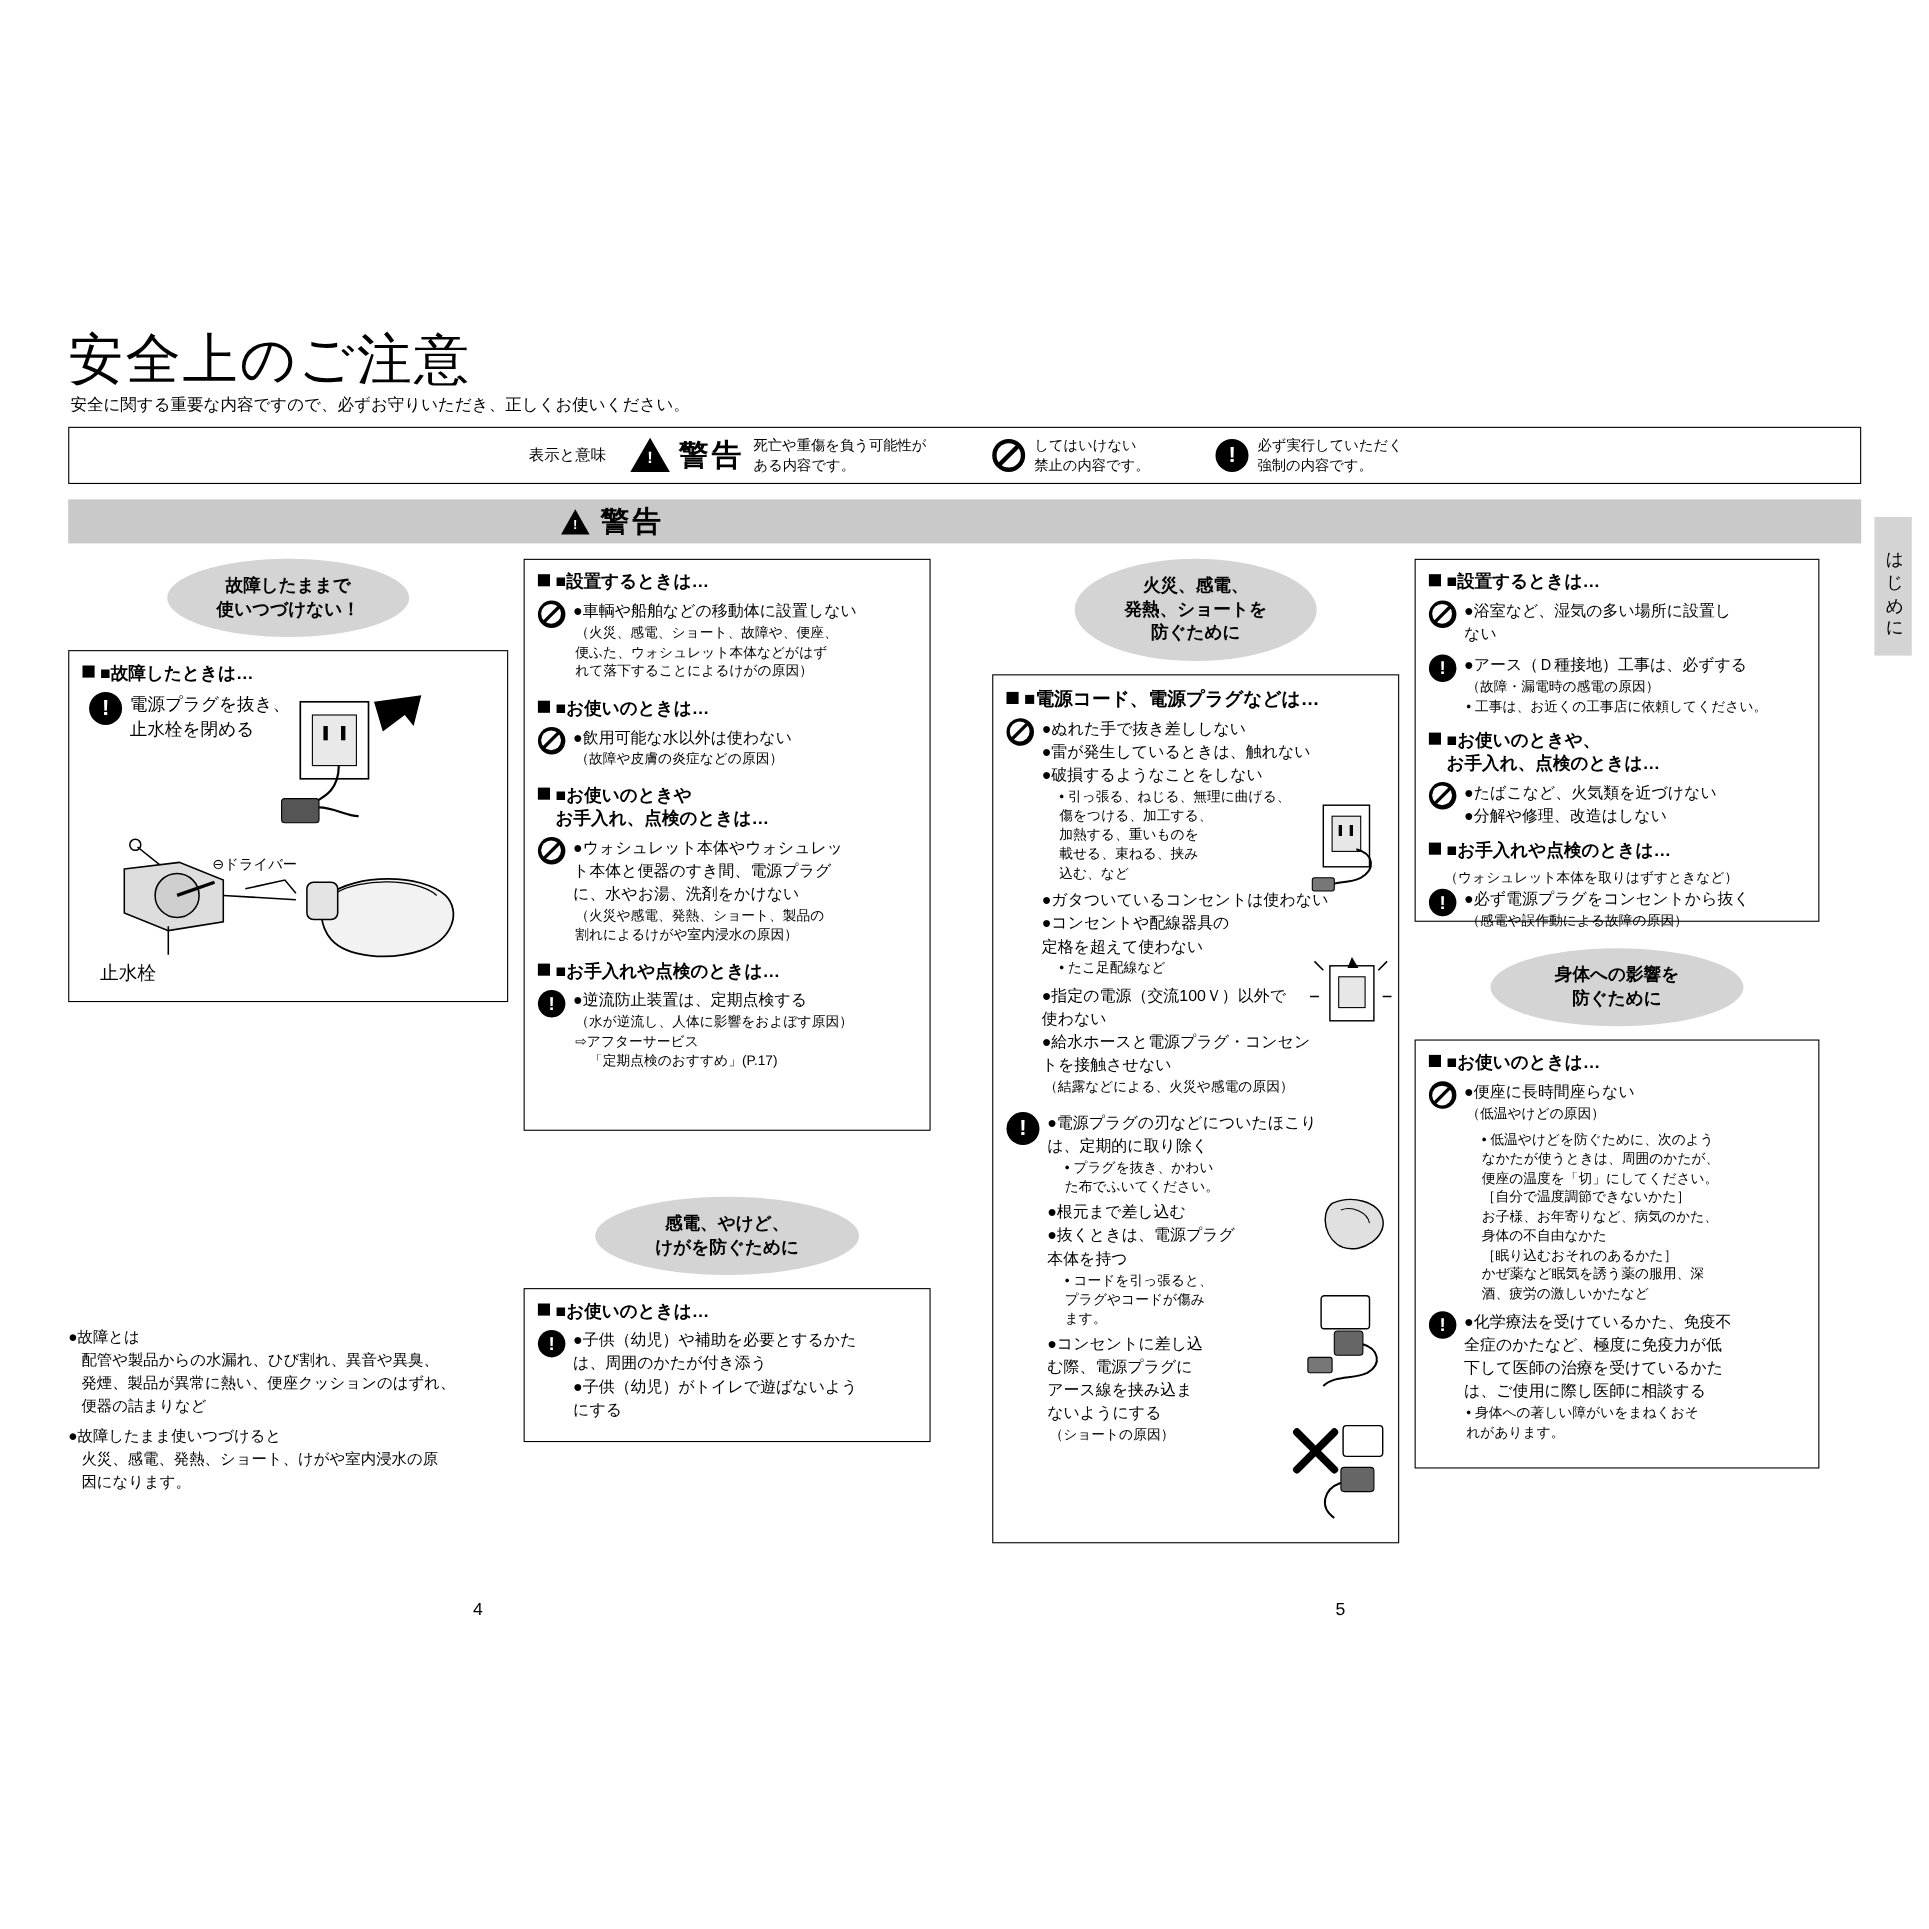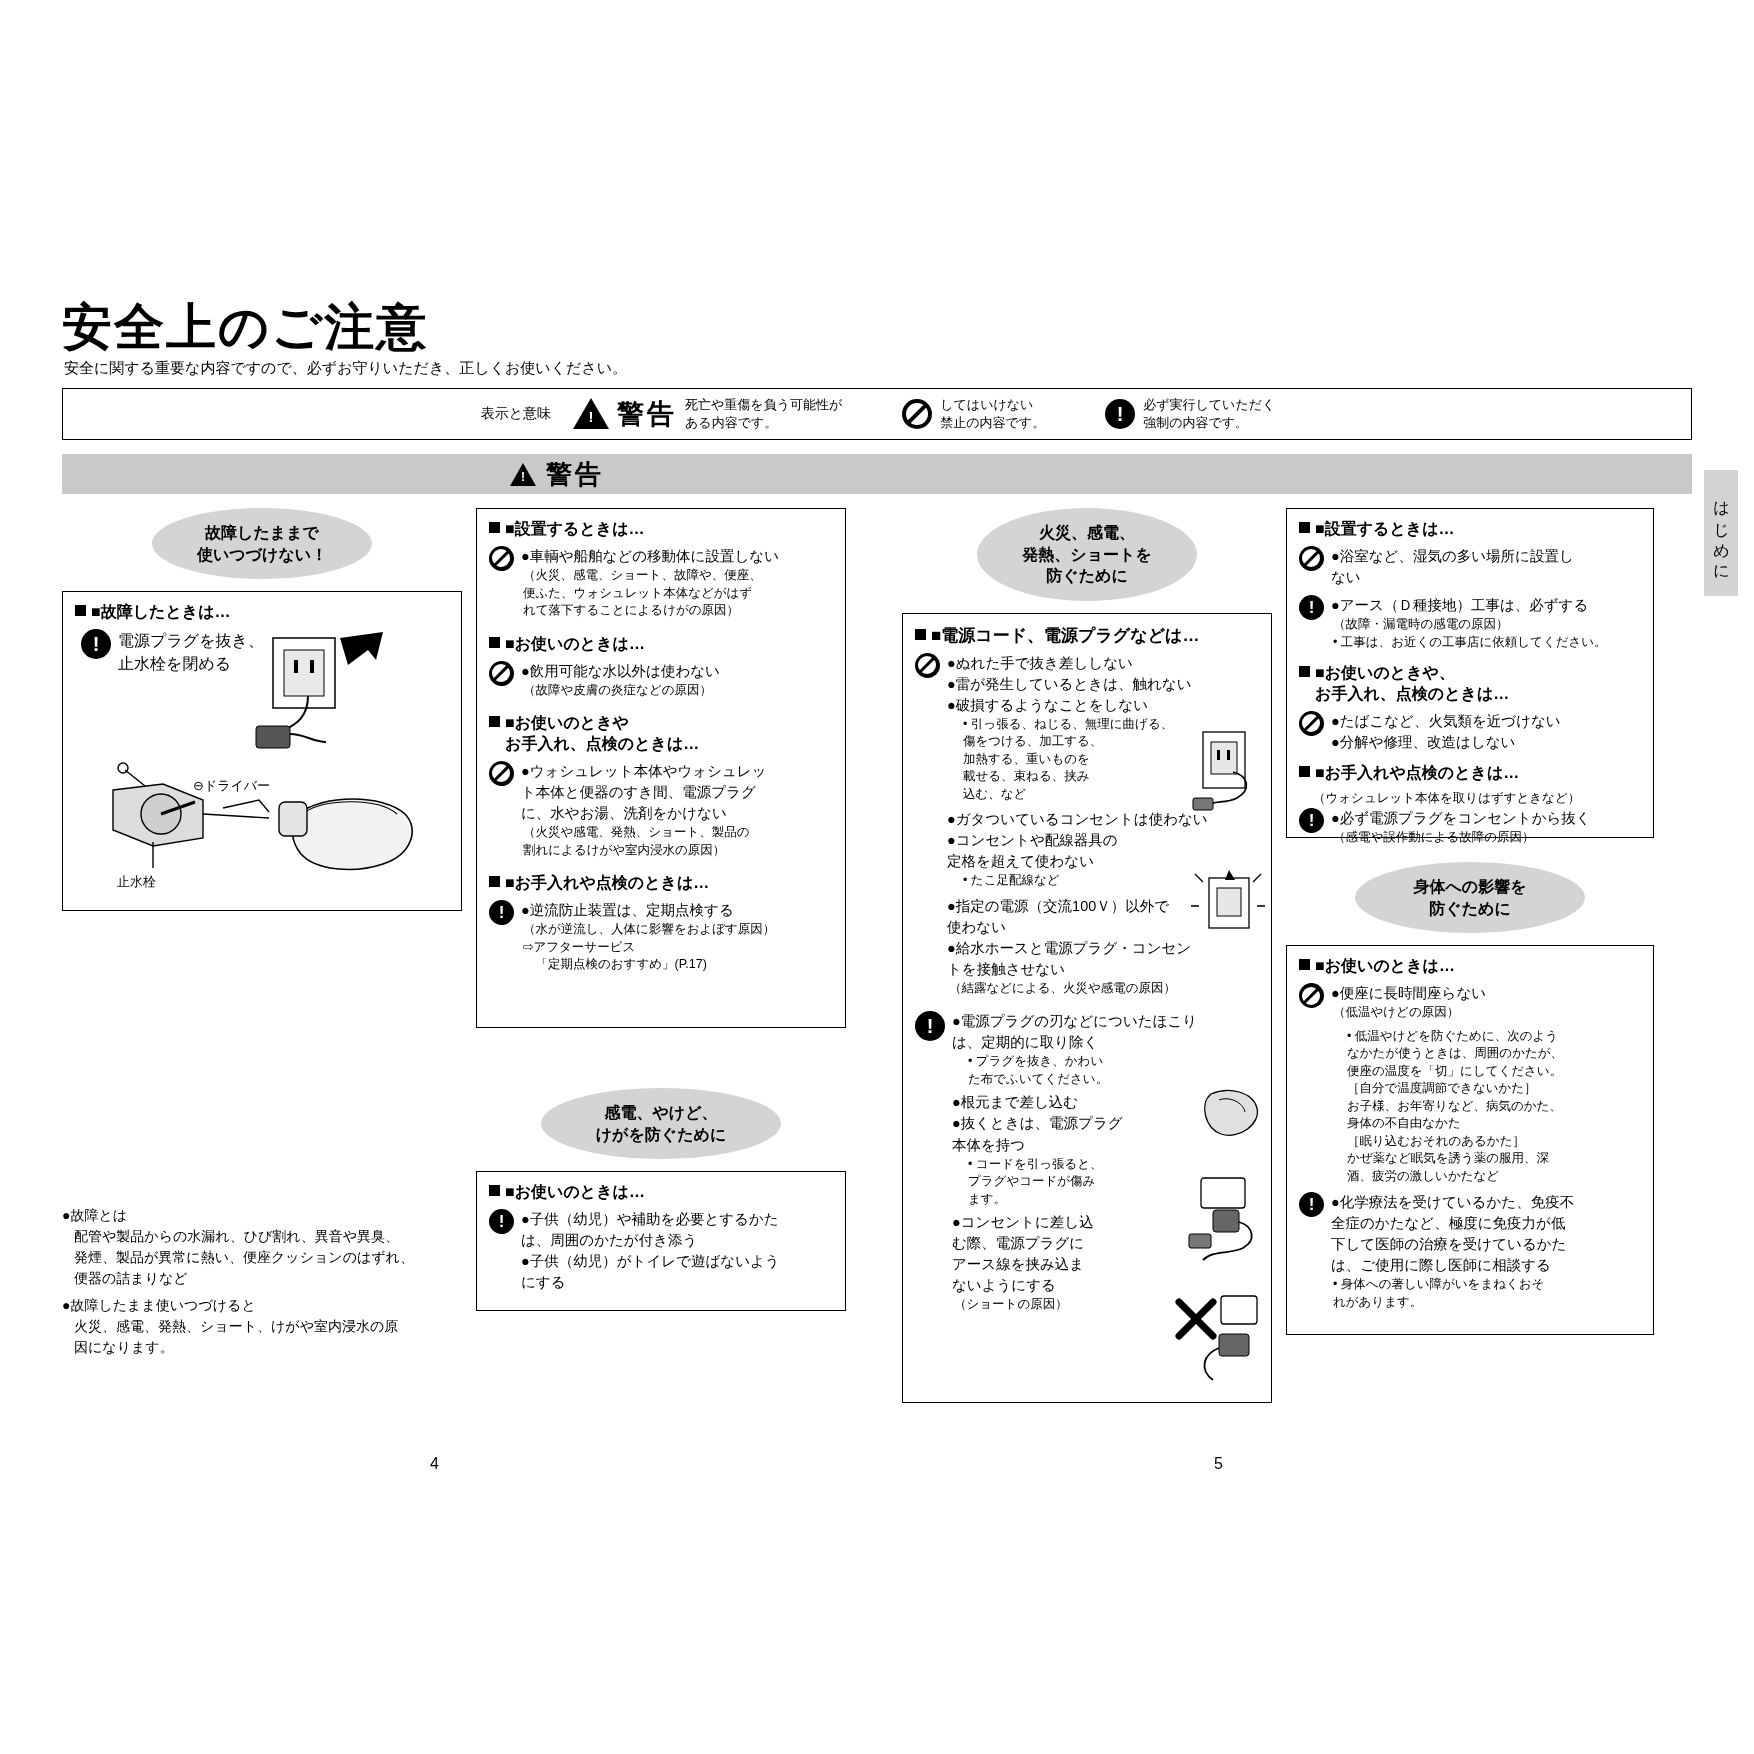--- a/index.html
+++ b/index.html
@@ -9,21 +9,21 @@
     font-family:"Liberation Sans","DejaVu Sans",sans-serif;
     color:#000;
     position:relative;
     overflow:hidden;
   }
   .page{position:absolute;left:0;top:0;width:1754px;height:1754px;}
   .sheet{position:absolute;left:62px;top:300px;width:1630px;height:1140px;}
 
   
   .title{
-    font-size:50px;font-weight:bold;letter-spacing:2px;
+    font-size:50px;font-weight:normal;letter-spacing:2px;
     margin:0 0 4px 0;line-height:1.1;
   }
   .subtitle{font-size:15px;margin:0 0 10px 2px;}
 
   .legend{
     border:1.5px solid #000;display:flex;align-items:stretch;
     height:52px;box-sizing:border-box;justify-content:center;
   }
   .legend-label{
     display:flex;align-items:center;justify-content:center;
@@ -183,21 +183,21 @@
               <circle cx="78" cy="72" r="20" fill="#cfcfcf" stroke="#000" stroke-width="1.4"></circle>
               <path d="M78 72 L112 60" stroke="#000" stroke-width="3"></path>
               <path d="M120 72 L186 76" stroke="#000" stroke-width="1.4" fill="none"></path>
               <path d="M140 66 L176 58 L186 70" stroke="#000" stroke-width="1.4" fill="none"></path>
               <path d="M70 100 L70 126" stroke="#000" stroke-width="1.4"></path>
               <path d="M42 28 L62 44" stroke="#000" stroke-width="1.4"></path>
               <circle cx="40" cy="26" r="5" fill="none" stroke="#000" stroke-width="1.4"></circle>
             </svg>
           </div>
           <div style="position:absolute;left:130px;top:185px;font-size:13px">⊖ドライバー</div>
-          <div style="position:absolute;left:54px;top:281px;font-size:13px">止水栓</div>
+          <div style="position:absolute;left:28px;top:281px;font-size:17px">止水栓</div>
         </div>
 
         <div style="margin-top:294px">
           <div class="footnote">●故障とは</div>
           <div class="footnote" style="white-space:pre-line;padding-left:12px">配管や製品からの水漏れ、ひび割れ、異音や異臭、
 発煙、製品が異常に熱い、便座クッションのはずれ、
 便器の詰まりなど</div>
           <div class="footnote" style="margin-top:6px">●故障したまま使いつづけると</div>
           <div class="footnote" style="white-space:pre-line;padding-left:12px">火災、感電、発熱、ショート、けがや室内浸水の原
 因になります。</div>

